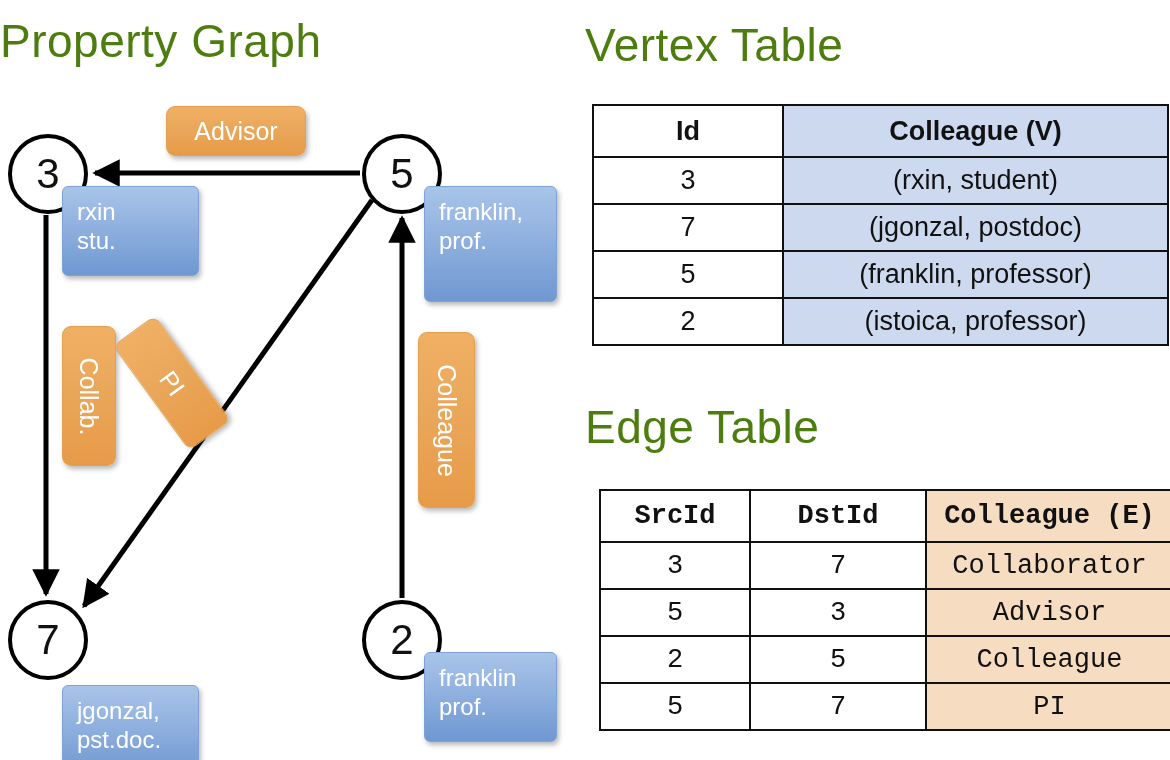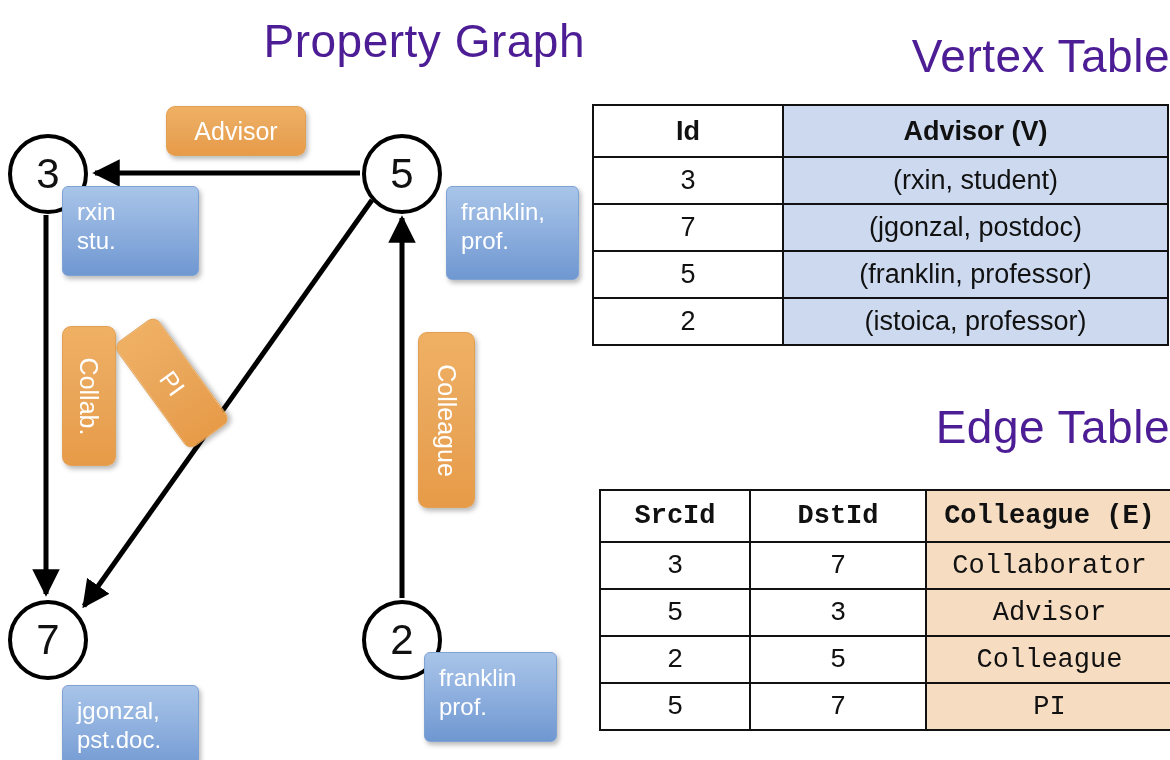--- a/index.html
+++ b/index.html
@@ -15,26 +15,26 @@
     font-family: "Liberation Sans", sans-serif;
     color: #000;
   }
 
   
   .title {
     position: absolute;
     font-weight: 400;
     font-size: 46px;
     letter-spacing: 0.5px;
-    color: #4c1d95;
+    color: #4d7c0f;
     white-space: nowrap;
-    text-align: right;
+    text-align: left;
   }
   #title-property-graph { left: 0;   top: 14px;  width: 585px; }
-  #title-vertex-table   { left: 585px; top: 29px; width: 585px; }
+  #title-vertex-table   { left: 585px; top: 18px; width: 585px; }
   #title-edge-table     { left: 585px; top: 400px; width: 585px; }
 
   
   #graph-panel {
     position: absolute;
     left: 0; top: 0;
     width: 585px; height: 760px;
   }
   #graph-svg {
     position: absolute;
@@ -71,21 +71,21 @@
     border: 1px solid #7fa2d4;
     box-shadow: 2px 3px 5px rgba(0,0,0,0.28);
     color: #ffffff;
     font-size: 24px;
     line-height: 1.22;
     padding: 10px 12px 10px 14px;
     box-sizing: border-box;
     z-index: 4;
   }
   #vbox-rxin     { left: 62px;  top: 186px; width: 137px; height: 90px; }
-  #vbox-franklin { left: 446px; top: 186px; width: 133px; height: 94px; }
+  #vbox-franklin { left: 424px; top: 186px; width: 133px; height: 116px; }
   #vbox-jgonzal  { left: 62px;  top: 652px; width: 137px; height: 90px; margin-top: 33px; }
   #vbox-istoica  { left: 424px; top: 652px; width: 133px; height: 90px; }
 
   
   .ebadge {
     position: absolute;
     border-radius: 9px;
     background: linear-gradient(to bottom, #f0b064 0%, #eaa85c 40%, #e79b48 100%);
     border: 1px solid #e2a051;
     box-shadow: 2px 3px 5px rgba(0,0,0,0.28);
@@ -205,21 +205,21 @@
 </div>
 
 <table class="tbl" id="vertex-table">
   <colgroup>
       <col class="c1">
       <col class="c2">
     </colgroup>
   <thead>
     <tr>
       <th>Id</th>
-      <th class="prop">Advisor (V)</th>
+      <th class="prop">Colleague (V)</th>
     </tr>
   </thead>
   <tbody>
     <tr>
       <td>3</td>
       <td class="prop">(rxin, student)</td>
     </tr>
     <tr>
       <td>7</td>
       <td class="prop">(jgonzal, postdoc)</td>

